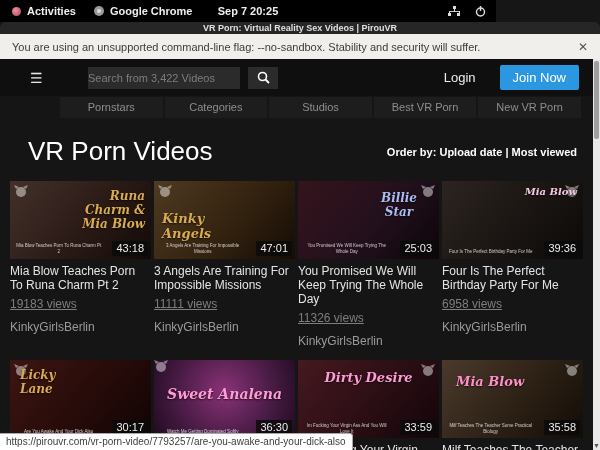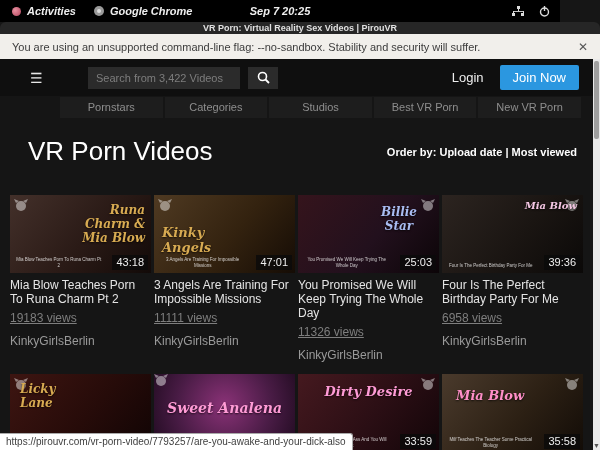--- a/index.html
+++ b/index.html
@@ -1,22 +1,22 @@
 <!DOCTYPE html>
 <html><head>
 <meta charset="utf-8">
 <style>
   * { margin:0; padding:0; box-sizing:border-box; }
   html,body { width:600px; height:450px; overflow:hidden; background:#161616;
     font-family:"Liberation Sans", sans-serif; }
   #stage { position:relative; width:600px; height:450px; background:#161616; }
 
   
-  .topbar { position:absolute; top:0; left:0; width:560px; height:22px; background:#000;
-    display:flex; align-items:center; color:#eee; font-size:11px; font-weight:bold;font-style:italic; }
+  .topbar { position:absolute; top:0; left:0; width:496px; height:22px; background:#000;
+    display:flex; align-items:center; color:#eee; font-size:11px; font-weight:bold; }
   .tb-left { display:flex; align-items:center; gap:6px; padding-left:12px; }
   .tb-app { display:flex; align-items:center; gap:6px; margin-left:18px; }
   .act-dot { width:9px; height:9px; border-radius:50%; background:radial-gradient(circle at 35% 35%, #e890a0, #b3465e); display:inline-block; }
   .chrome-dot { width:10px; height:10px; border-radius:50%; background:#9a9a9a; position:relative; display:inline-block; }
   .chrome-dot::after { content:""; position:absolute; left:3px; top:3px; width:4px; height:4px; border-radius:50%; background:#dcdcdc; }
   .tb-clock { position:absolute; left:0; right:0; text-align:center; pointer-events:none; }
   .tb-right { position:absolute; right:10px; top:0; height:22px; display:flex; align-items:center; gap:14px; }
 
   
   .wintitle { position:absolute; top:22px; left:0; width:600px; height:17px; background:#262626;
@@ -31,34 +31,34 @@
   
   .content { position:absolute; top:59px; left:0; width:593px; height:391px; background:#151515; overflow:hidden; }
 
   
   .sitehead { height:37px; background:#0f0f0f; display:flex; align-items:center; padding:0 14px 0 30px; }
   .burger { width:16px; color:#e8e8e8; font-size:14px; line-height:14px; }
   .logo { display:flex; align-items:center; gap:5px; margin-left:18px; }
   .logo-txt { color:#fff; font-size:16px; font-weight:bold; letter-spacing:.5px; }
   .searchwrap { display:flex; align-items:center; margin-left:42px; gap:8px; }
   .searchbox { width:152px; height:22px; background:#2b2b2b; border:none; color:#ccc;
-    font-size:11px; padding:0 8px; outline:none; font-family:"Liberation Sans", sans-serif; }
+    font-size:11px; padding:0 0; outline:none; font-family:"Liberation Sans", sans-serif; }
   .searchbox::placeholder { color:#7d7d7d; }
   .searchbtn { width:30px; height:22px; background:#2b2b2b; border:none; display:flex; align-items:center; justify-content:center; }
   .login { margin-left:auto; color:#eee; font-size:13px; }
-  .joinbtn { margin-left:16px; background:#2b97e0; color:#fff; font-size:13px; border:none;
+  .joinbtn { margin-left:24px; background:#2b97e0; color:#fff; font-size:13px; border:none;
     padding:5px 13px; border-radius:2px; font-family:"Liberation Sans", sans-serif; }
 
   
   .nav { display:flex; gap:2px; padding:0 12px; margin-top:1px;margin-left:48px; }
   .nav-item { flex:1; height:21px; background:#1d1d1d; color:#8e8e8e; font-size:11px;
     text-align:center; line-height:21px; }
 
   
-  .pagehead { display:flex; align-items:center; padding:18px 16px 28px 28px; }
+  .pagehead { display:flex; align-items:center; padding:18px 16px 14px 28px; }
   .pagetitle { color:#fff; font-size:26px; font-weight:400; }
   .orderby { margin-left:auto; color:#fff; font-size:11px; font-weight:bold; }
   .orderby a { color:#fff; }
 
   
   .grid { display:grid; grid-template-columns:repeat(4,1fr); column-gap:3px; row-gap:0; padding:0 10px; }
   .card { width:100%; }
   .thumb { position:relative; width:100%; height:78px; overflow:hidden; background:#222; }
   .duration { position:absolute; right:3px; bottom:3px; background:rgba(10,10,10,.8);
     color:#eee; font-size:11px; padding:0 4px; line-height:15px; }

